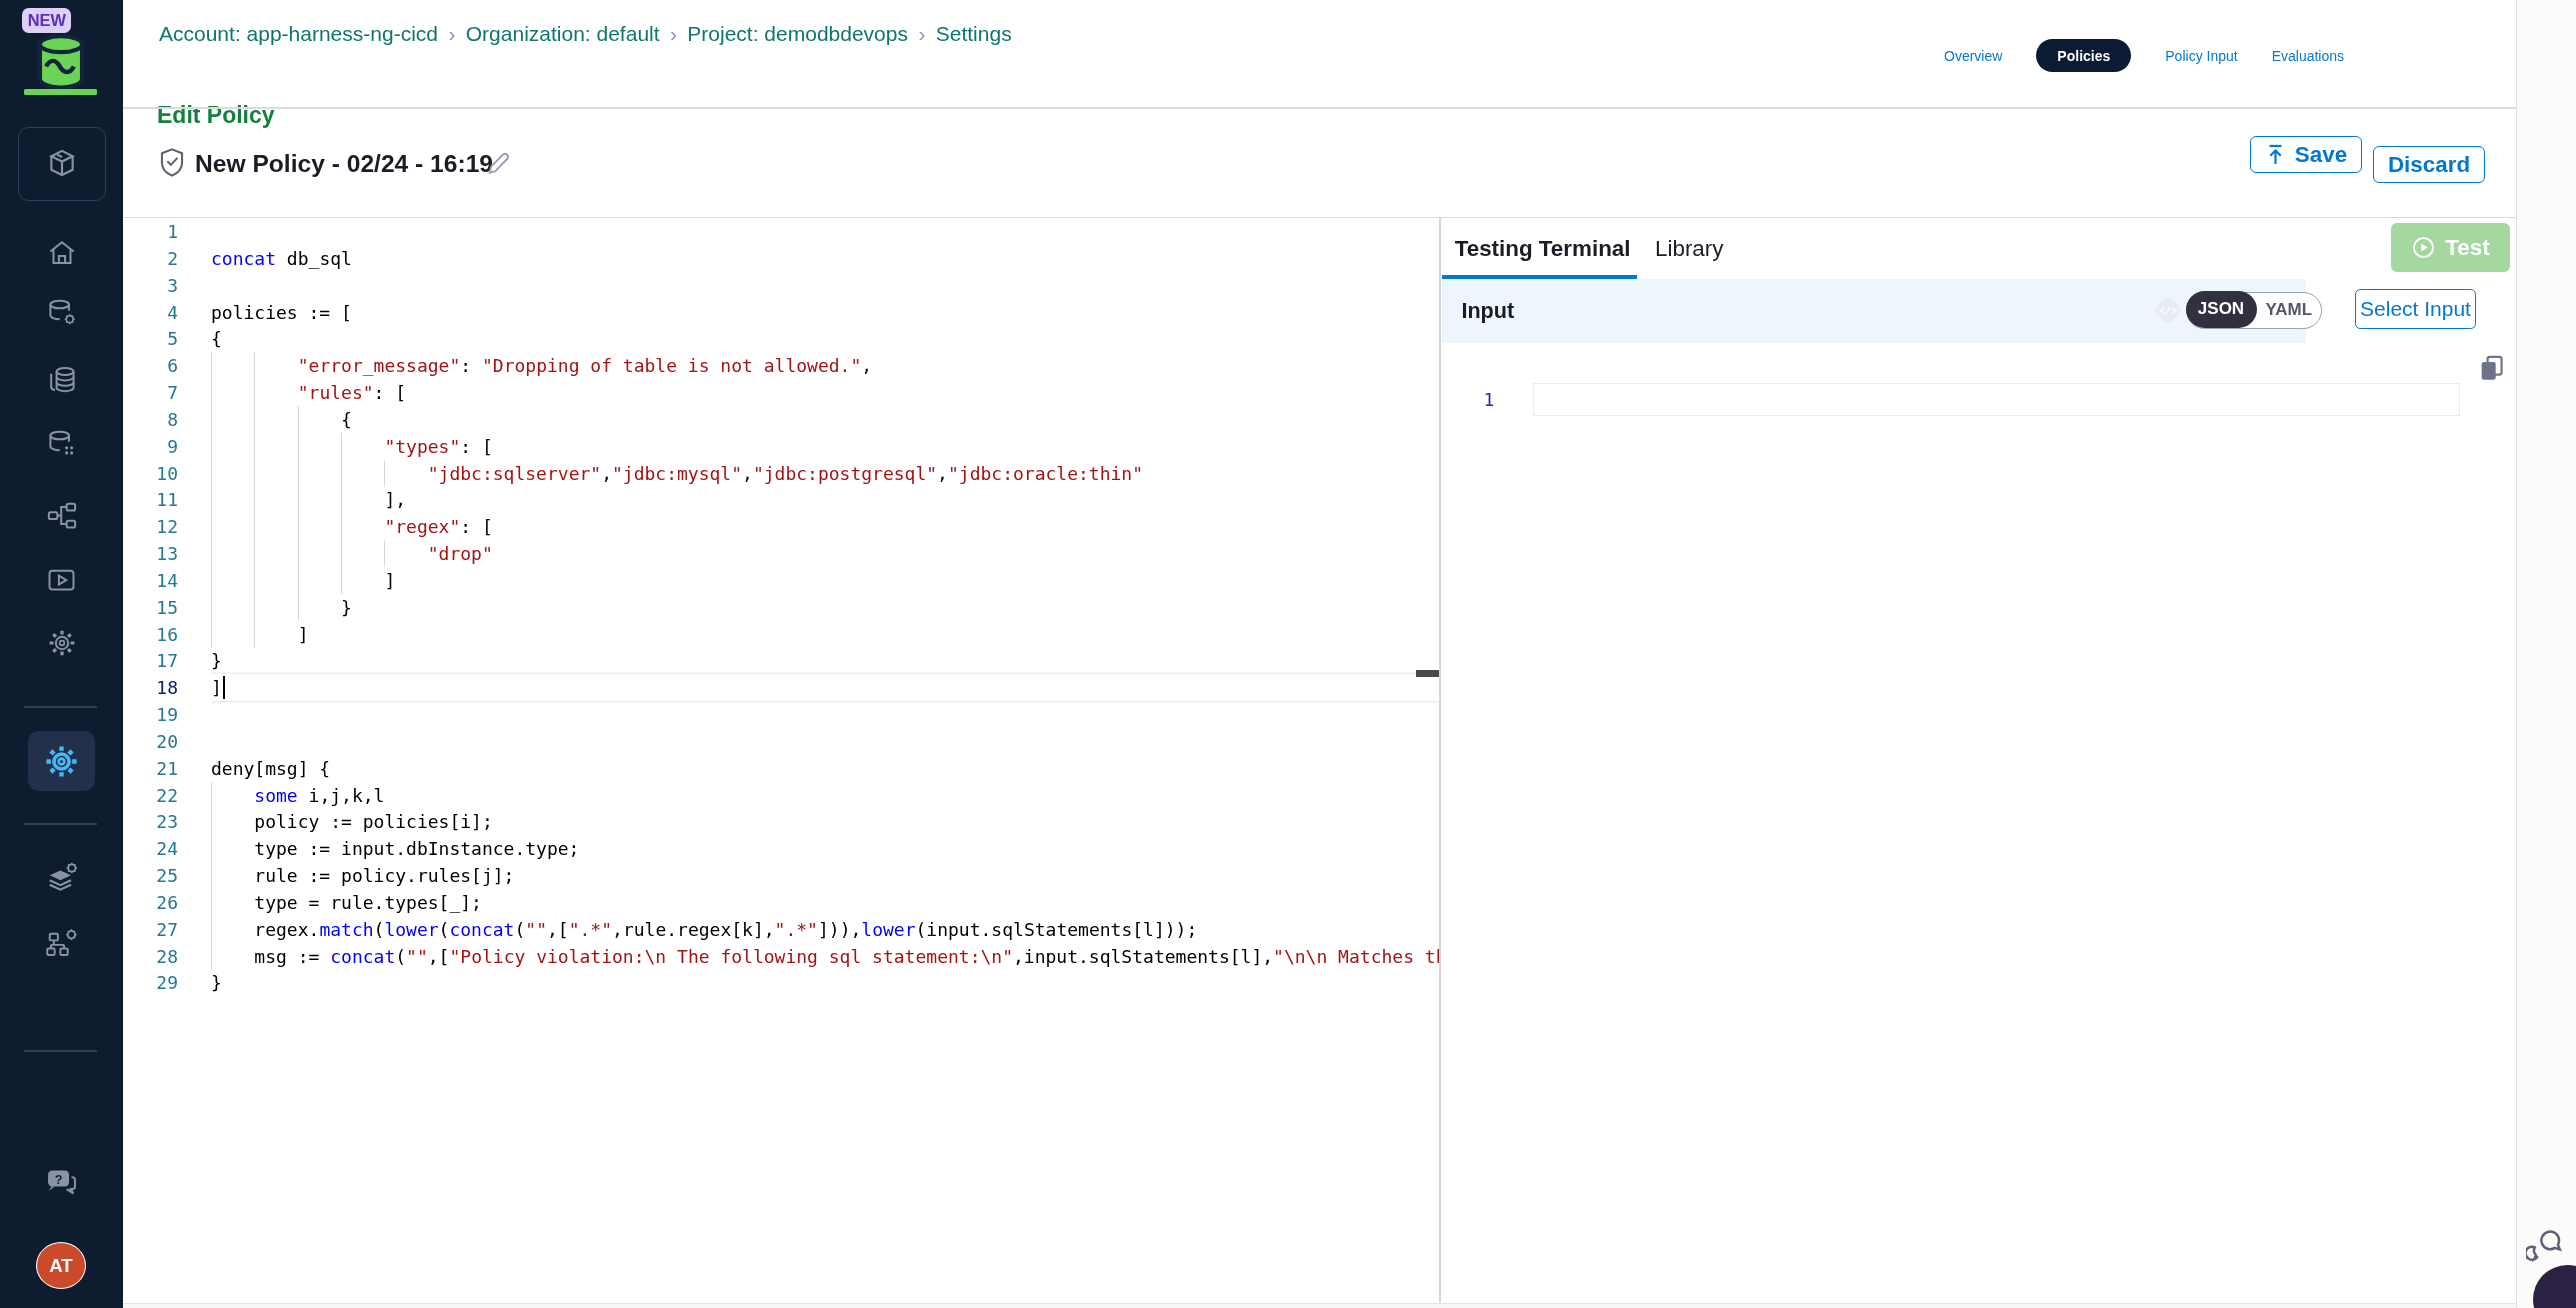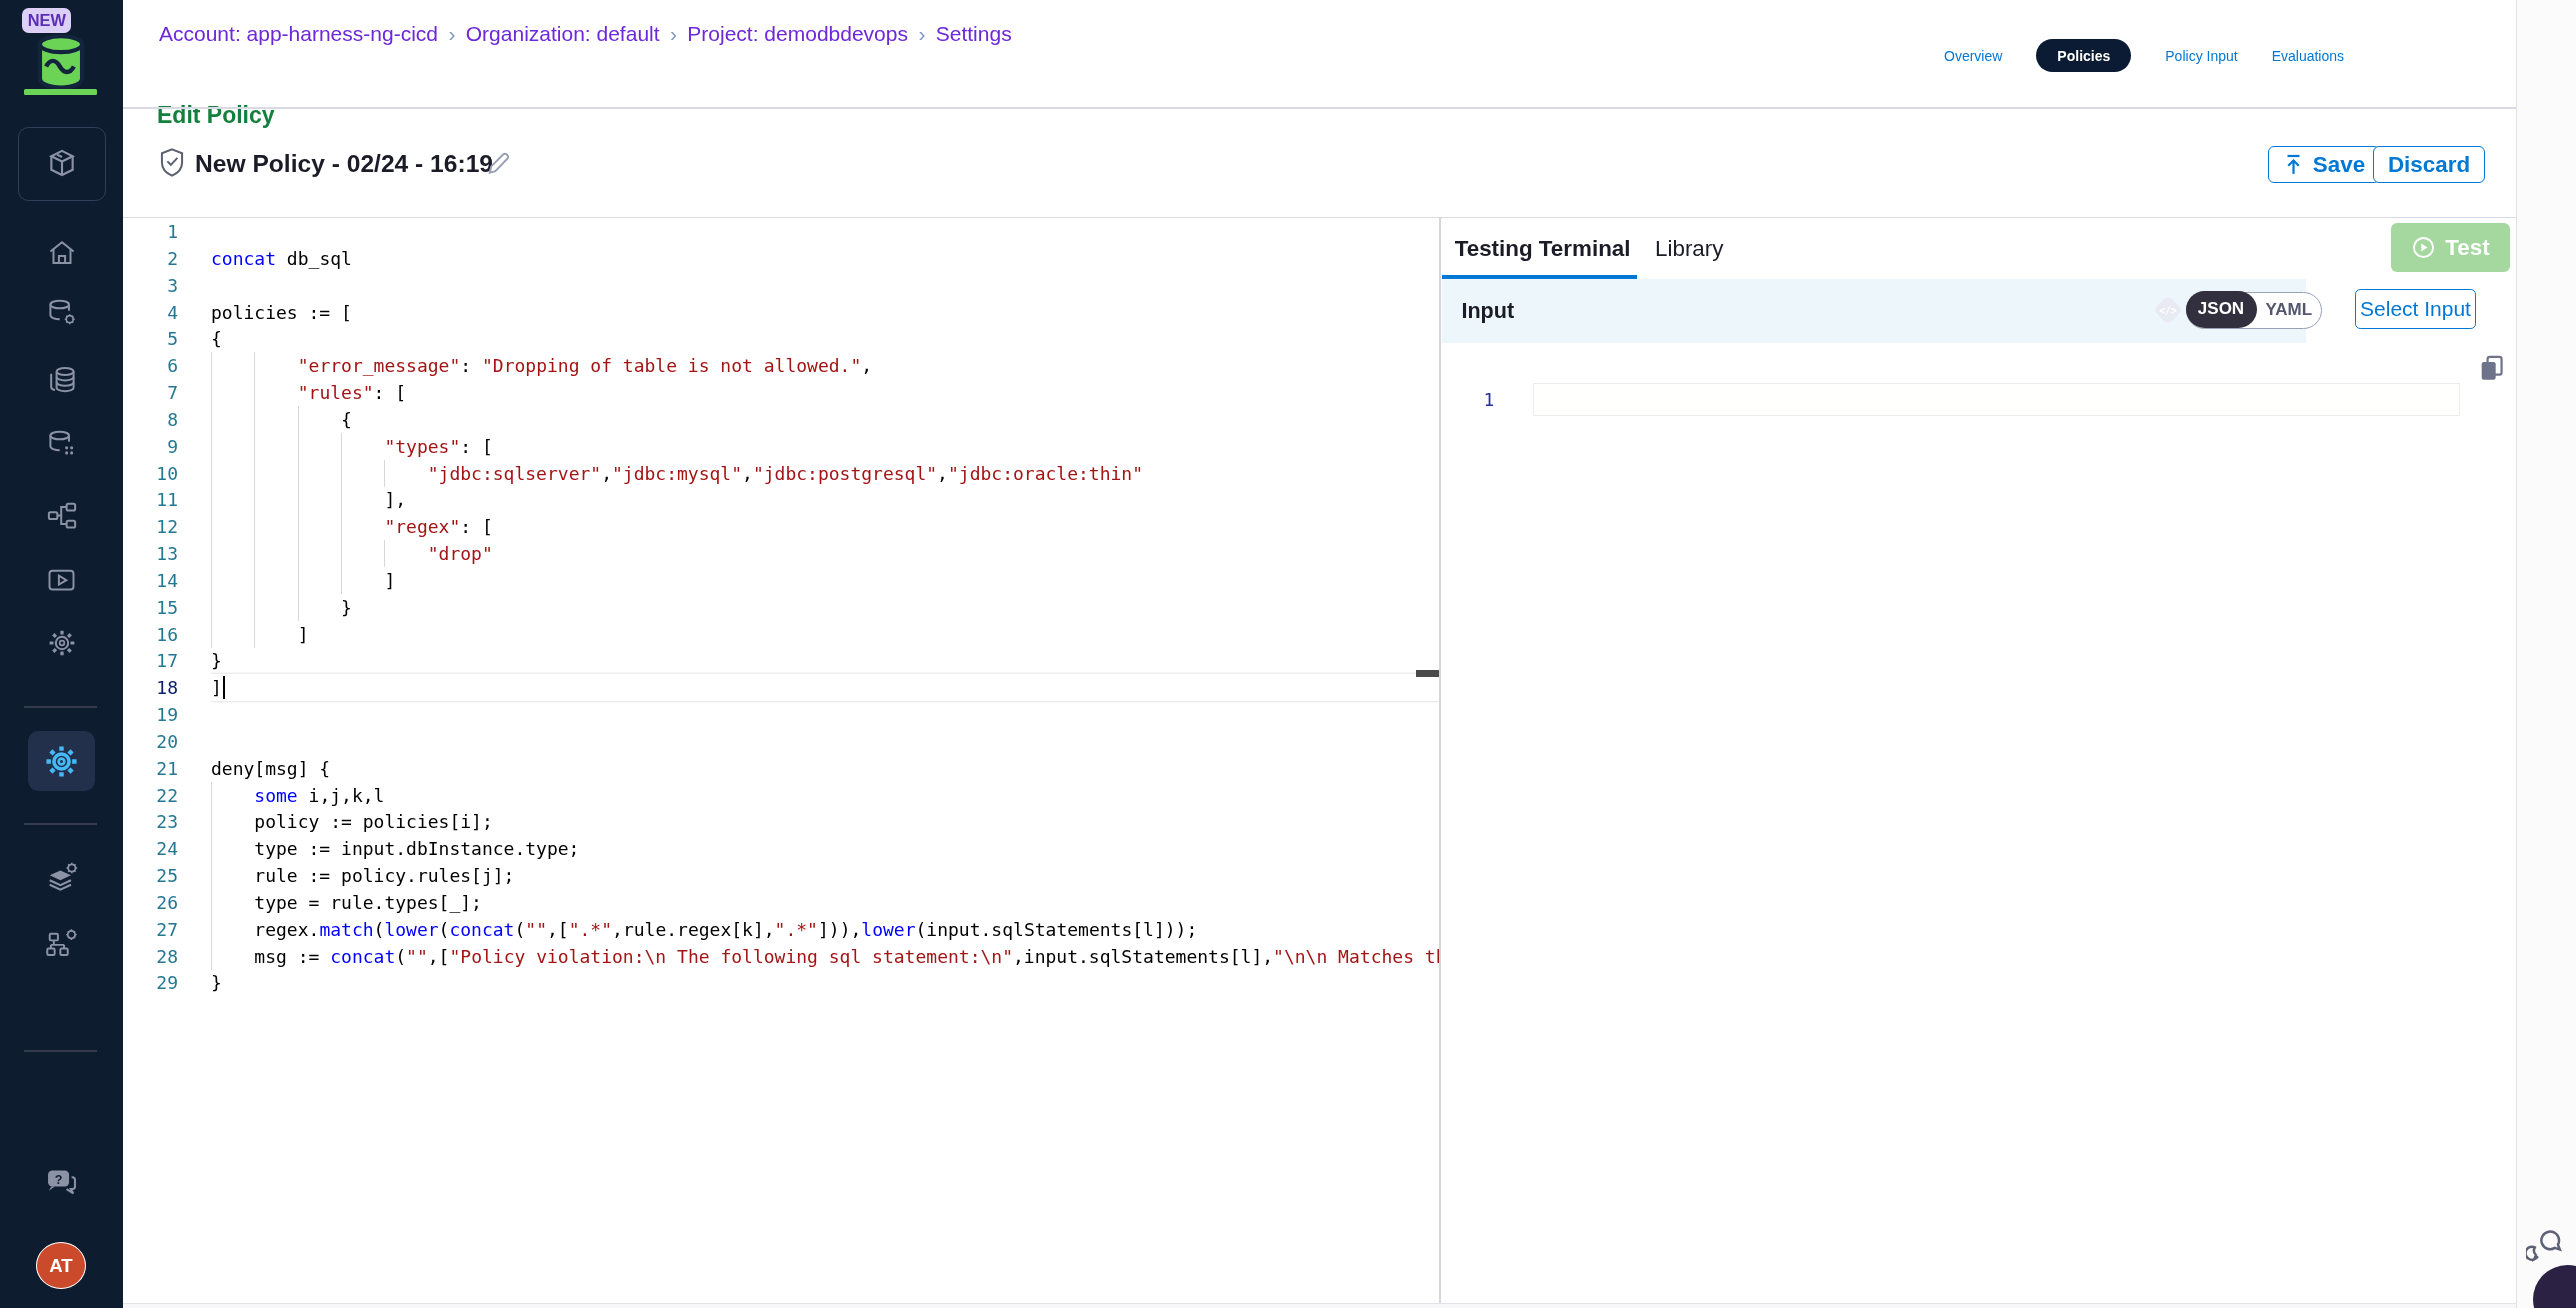--- a/index.html
+++ b/index.html
@@ -21,36 +21,36 @@
   .avatar{position:absolute;left:36px;top:1242px;width:48px;height:45px;border-radius:50%;
     background:#cb4a2c;border:1.5px solid #fff;color:#fff;font-weight:700;font-size:18.6px;
     display:flex;align-items:center;justify-content:center;}
   .collapse-handle{position:absolute;left:123px;top:1164px;width:19.4px;height:64px;background:#a9aec0;
     border-radius:0 34px 34px 0;}
   .collapse-handle i{position:absolute;left:3.7px;top:24.6px;width:0;height:0;border-top:7.5px solid transparent;
     border-bottom:7.5px solid transparent;border-left:9.7px solid #1b2436;}
 
   
   .breadcrumb{position:absolute;left:159px;top:22.4px;font-size:21px;display:flex;gap:10.4px;align-items:center;}
-  .bc-link{color:#6d28d9;text-decoration:none;cursor:pointer;}
+  .bc-link{color:#0f766e;text-decoration:none;cursor:pointer;}
   .bc-sep{color:#7d94b8;font-size:21px;}
   .page-title{position:absolute;left:157px;top:54px;font-size:23px;font-weight:700;color:#15803d;margin-top:48px;}
   .htabs{position:absolute;left:1944px;top:36px;display:flex;gap:34px;align-items:center;height:39px;}
   .htab{color:#0278d5;font-size:14px;font-weight:500;cursor:pointer;}
   .htab.active{background:#0b1b33;color:#fff;border-radius:30px;padding:8.2px 21px;font-weight:600;}
   .hdiv1{position:absolute;left:123px;top:107px;width:2453px;height:1.5px;background:#d9dae3;}
 
   
   .shield{position:absolute;left:158px;top:147px;}
   .policy-name{position:absolute;left:195px;top:150px;font-size:24.6px;font-weight:700;color:#1c1c28;}
   .pencil{position:absolute;left:483px;top:148px;cursor:pointer;}
   .btn{position:absolute;height:37px;border:1.5px solid #0278d5;border-radius:6px;background:#fff;
     color:#0278d5;font-size:22.4px;font-weight:600;display:flex;align-items:center;justify-content:center;
     gap:9px;cursor:pointer;box-sizing:border-box;}
-  .btn-save{left:2250px;top:146px;width:112px;margin-left:18px;}
+  .btn-save{left:2250px;top:136px;width:112px;}
   .btn-discard{left:2373px;top:146px;width:112px;}
   .hdiv2{position:absolute;left:123px;top:217px;width:2393px;height:1.5px;background:#d9dae3;}
 
   
   .editor{position:absolute;left:123px;top:218px;width:1316px;height:1083px;overflow:hidden;background:#fff;}
   .ln{position:absolute;left:0;width:67px;height:27px;text-align:right;padding-right:12px;box-sizing:border-box;
     font:18px/27px "DejaVu Sans Mono",monospace;color:#237893;}
   .ln.active{color:#0b216f;}
   .code-line{position:absolute;left:88px;right:0;height:27px;font:18px/27px "DejaVu Sans Mono",monospace;
     white-space:pre;color:#000;}

